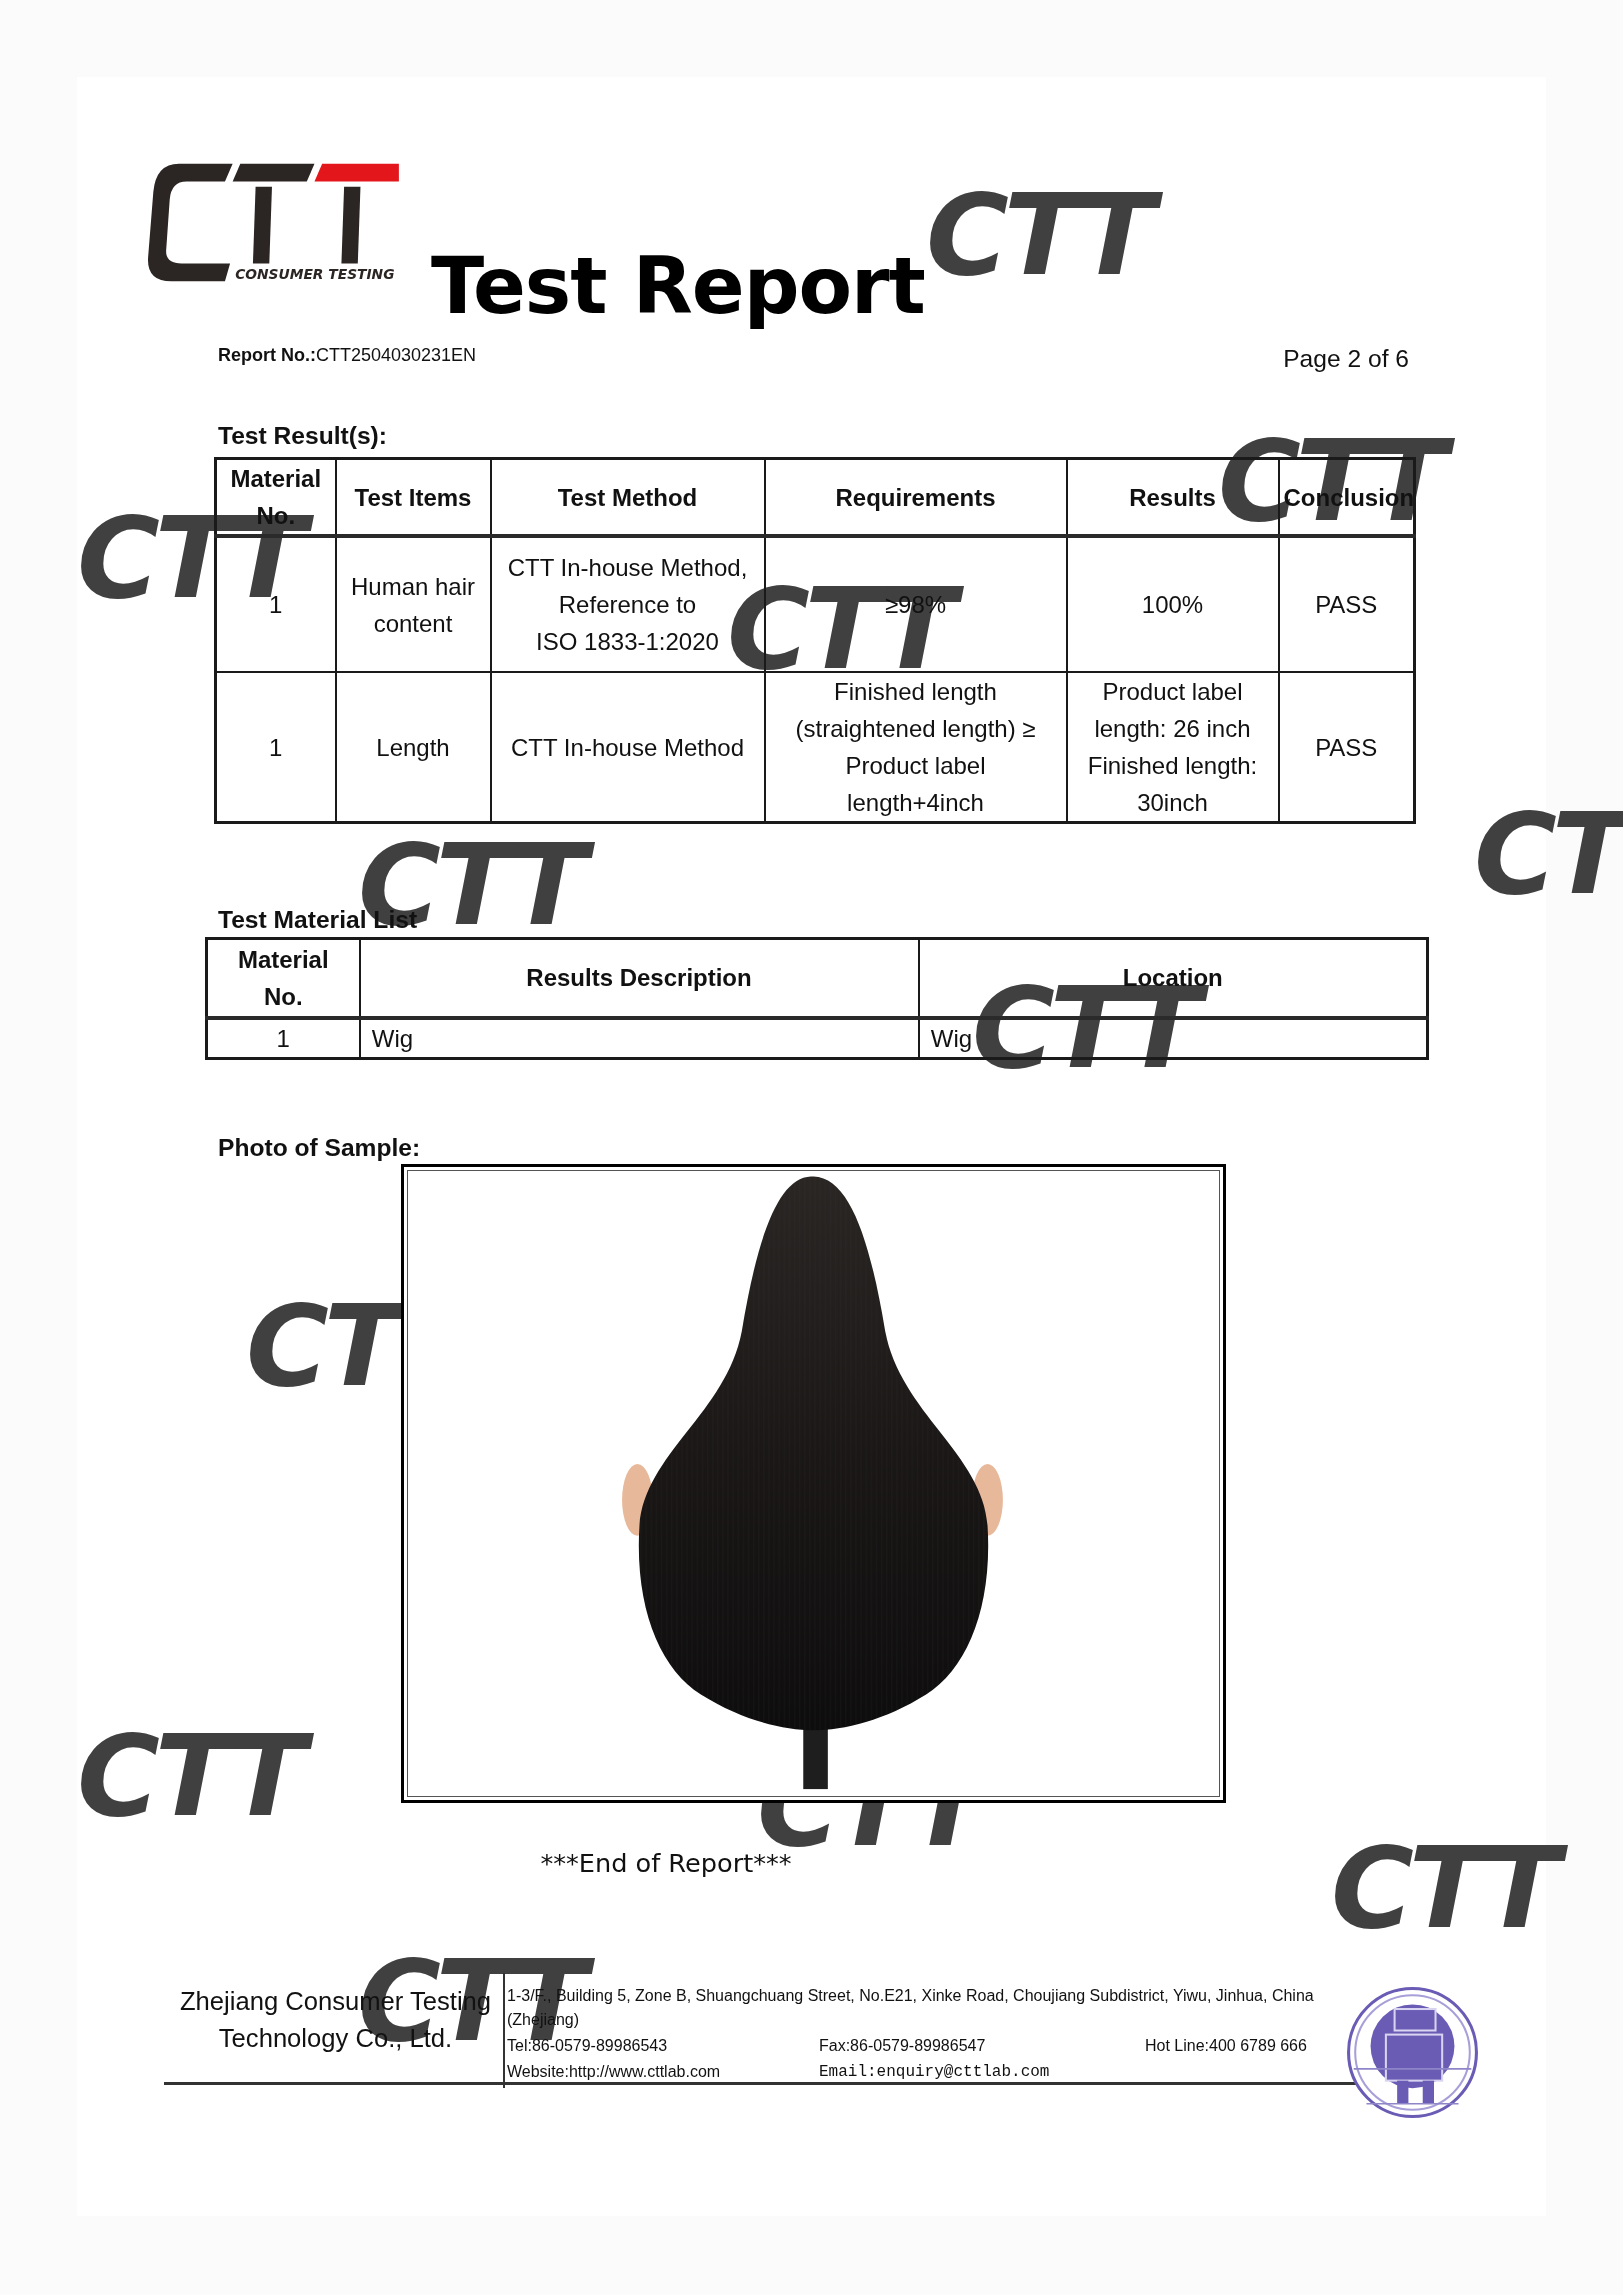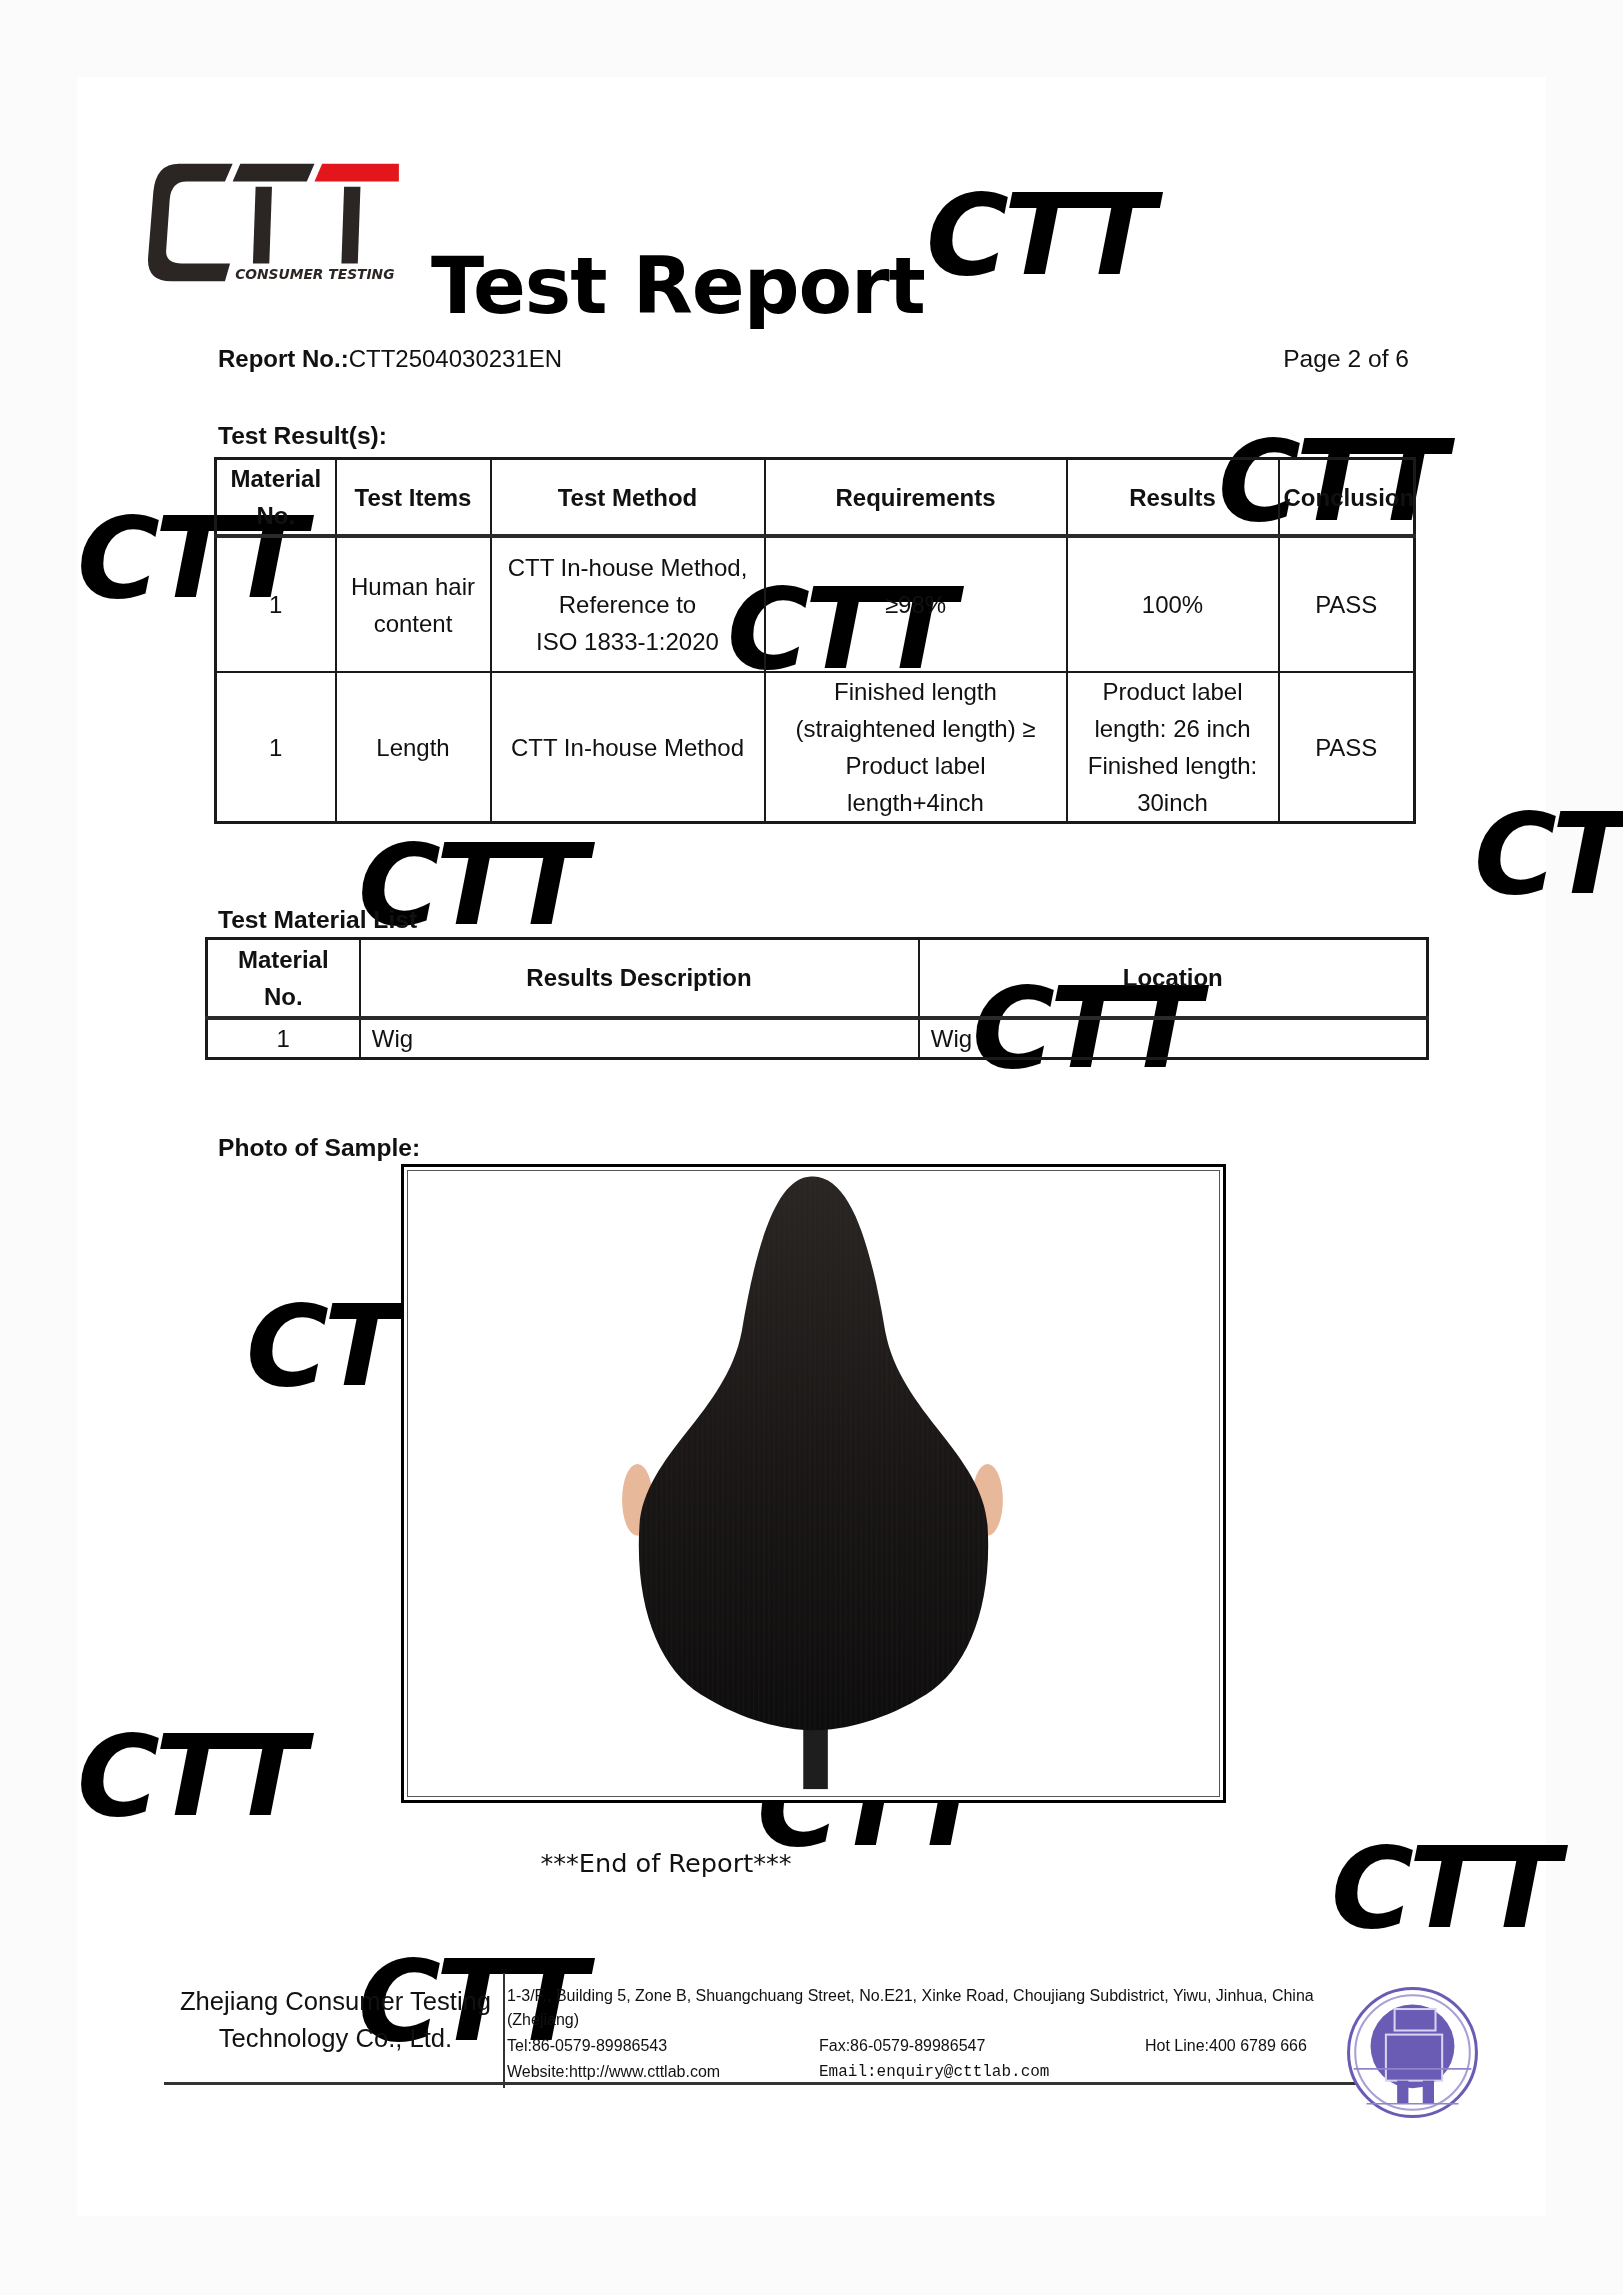--- a/index.html
+++ b/index.html
@@ -9,31 +9,31 @@
     font-family:"Liberation Sans", "DejaVu Sans", sans-serif;
     color:#111;
   }
   .page {
     position:absolute; left:77px; top:77px; width:1469px; height:2139px;
     background:#ffffff;
   }
   
   .wm {
     position:absolute; font-family:"DejaVu Sans", sans-serif; font-weight:bold; font-style:italic;
-    color:#000000; font-size:113px; letter-spacing:-5.1px; line-height:1;
+    color:#404040; font-size:113px; letter-spacing:-5.1px; line-height:1;
     pointer-events:none; user-select:none;
   }
   
   .logo { position:absolute; left:143px; top:156px; width:256px; height:133px; }
   .title {
     position:absolute; left:0; width:1356px; top:241px; text-align:center;
     font-family:"DejaVu Sans", sans-serif; font-weight:bold; font-size:78px; letter-spacing:-1px;
     color:#000;
   }
-  .meta-left { position:absolute; left:218px; top:345px; font-size:24px; }
+  .meta-left { position:absolute; left:218px; top:345px; font-size:18px; }
   .meta-left b { font-weight:bold; }
   .meta-right { position:absolute; right:215px; top:345px; font-size:24.6px; }
   .section-label { position:absolute; font-weight:bold; font-size:24.6px; }
 
   table.grid { position:absolute; border-collapse:collapse; table-layout:fixed; }
   table.grid td, table.grid th {
     border:2px solid #1a1a1a; text-align:center; vertical-align:middle;
     font-size:24px; line-height:37px; padding:0 3.1px; font-weight:normal;
   }
   table.grid th { font-weight:bold; }

